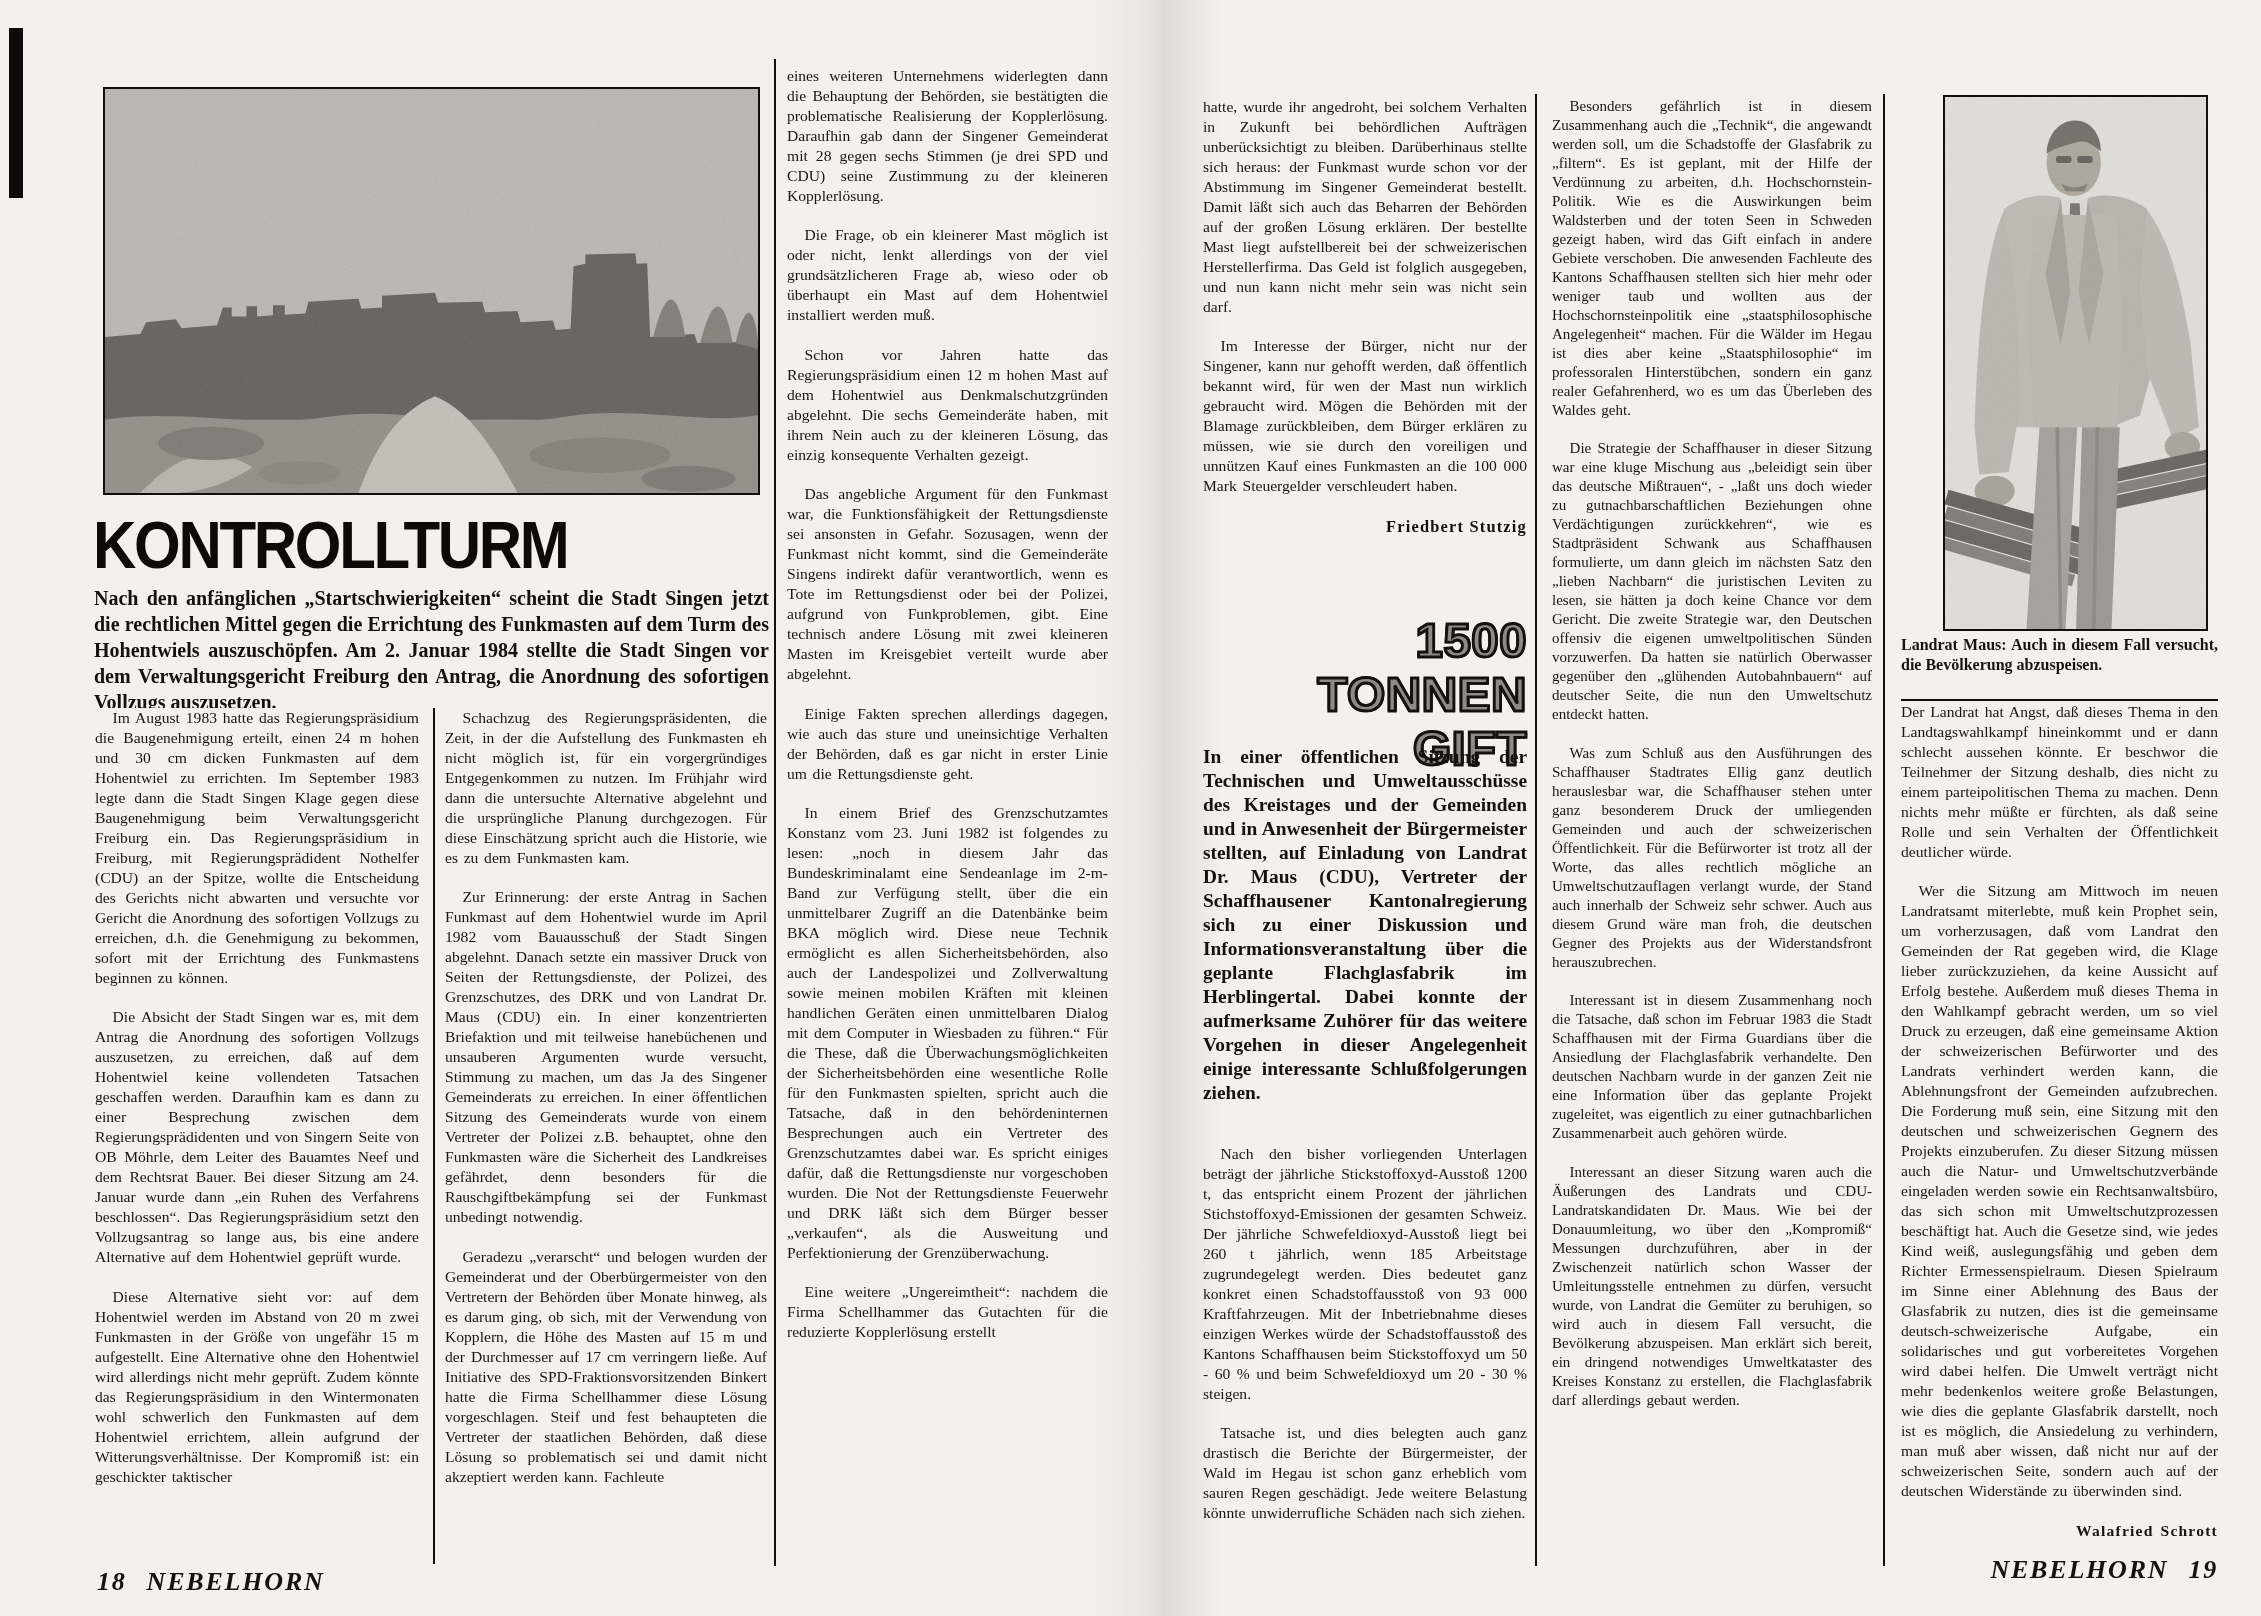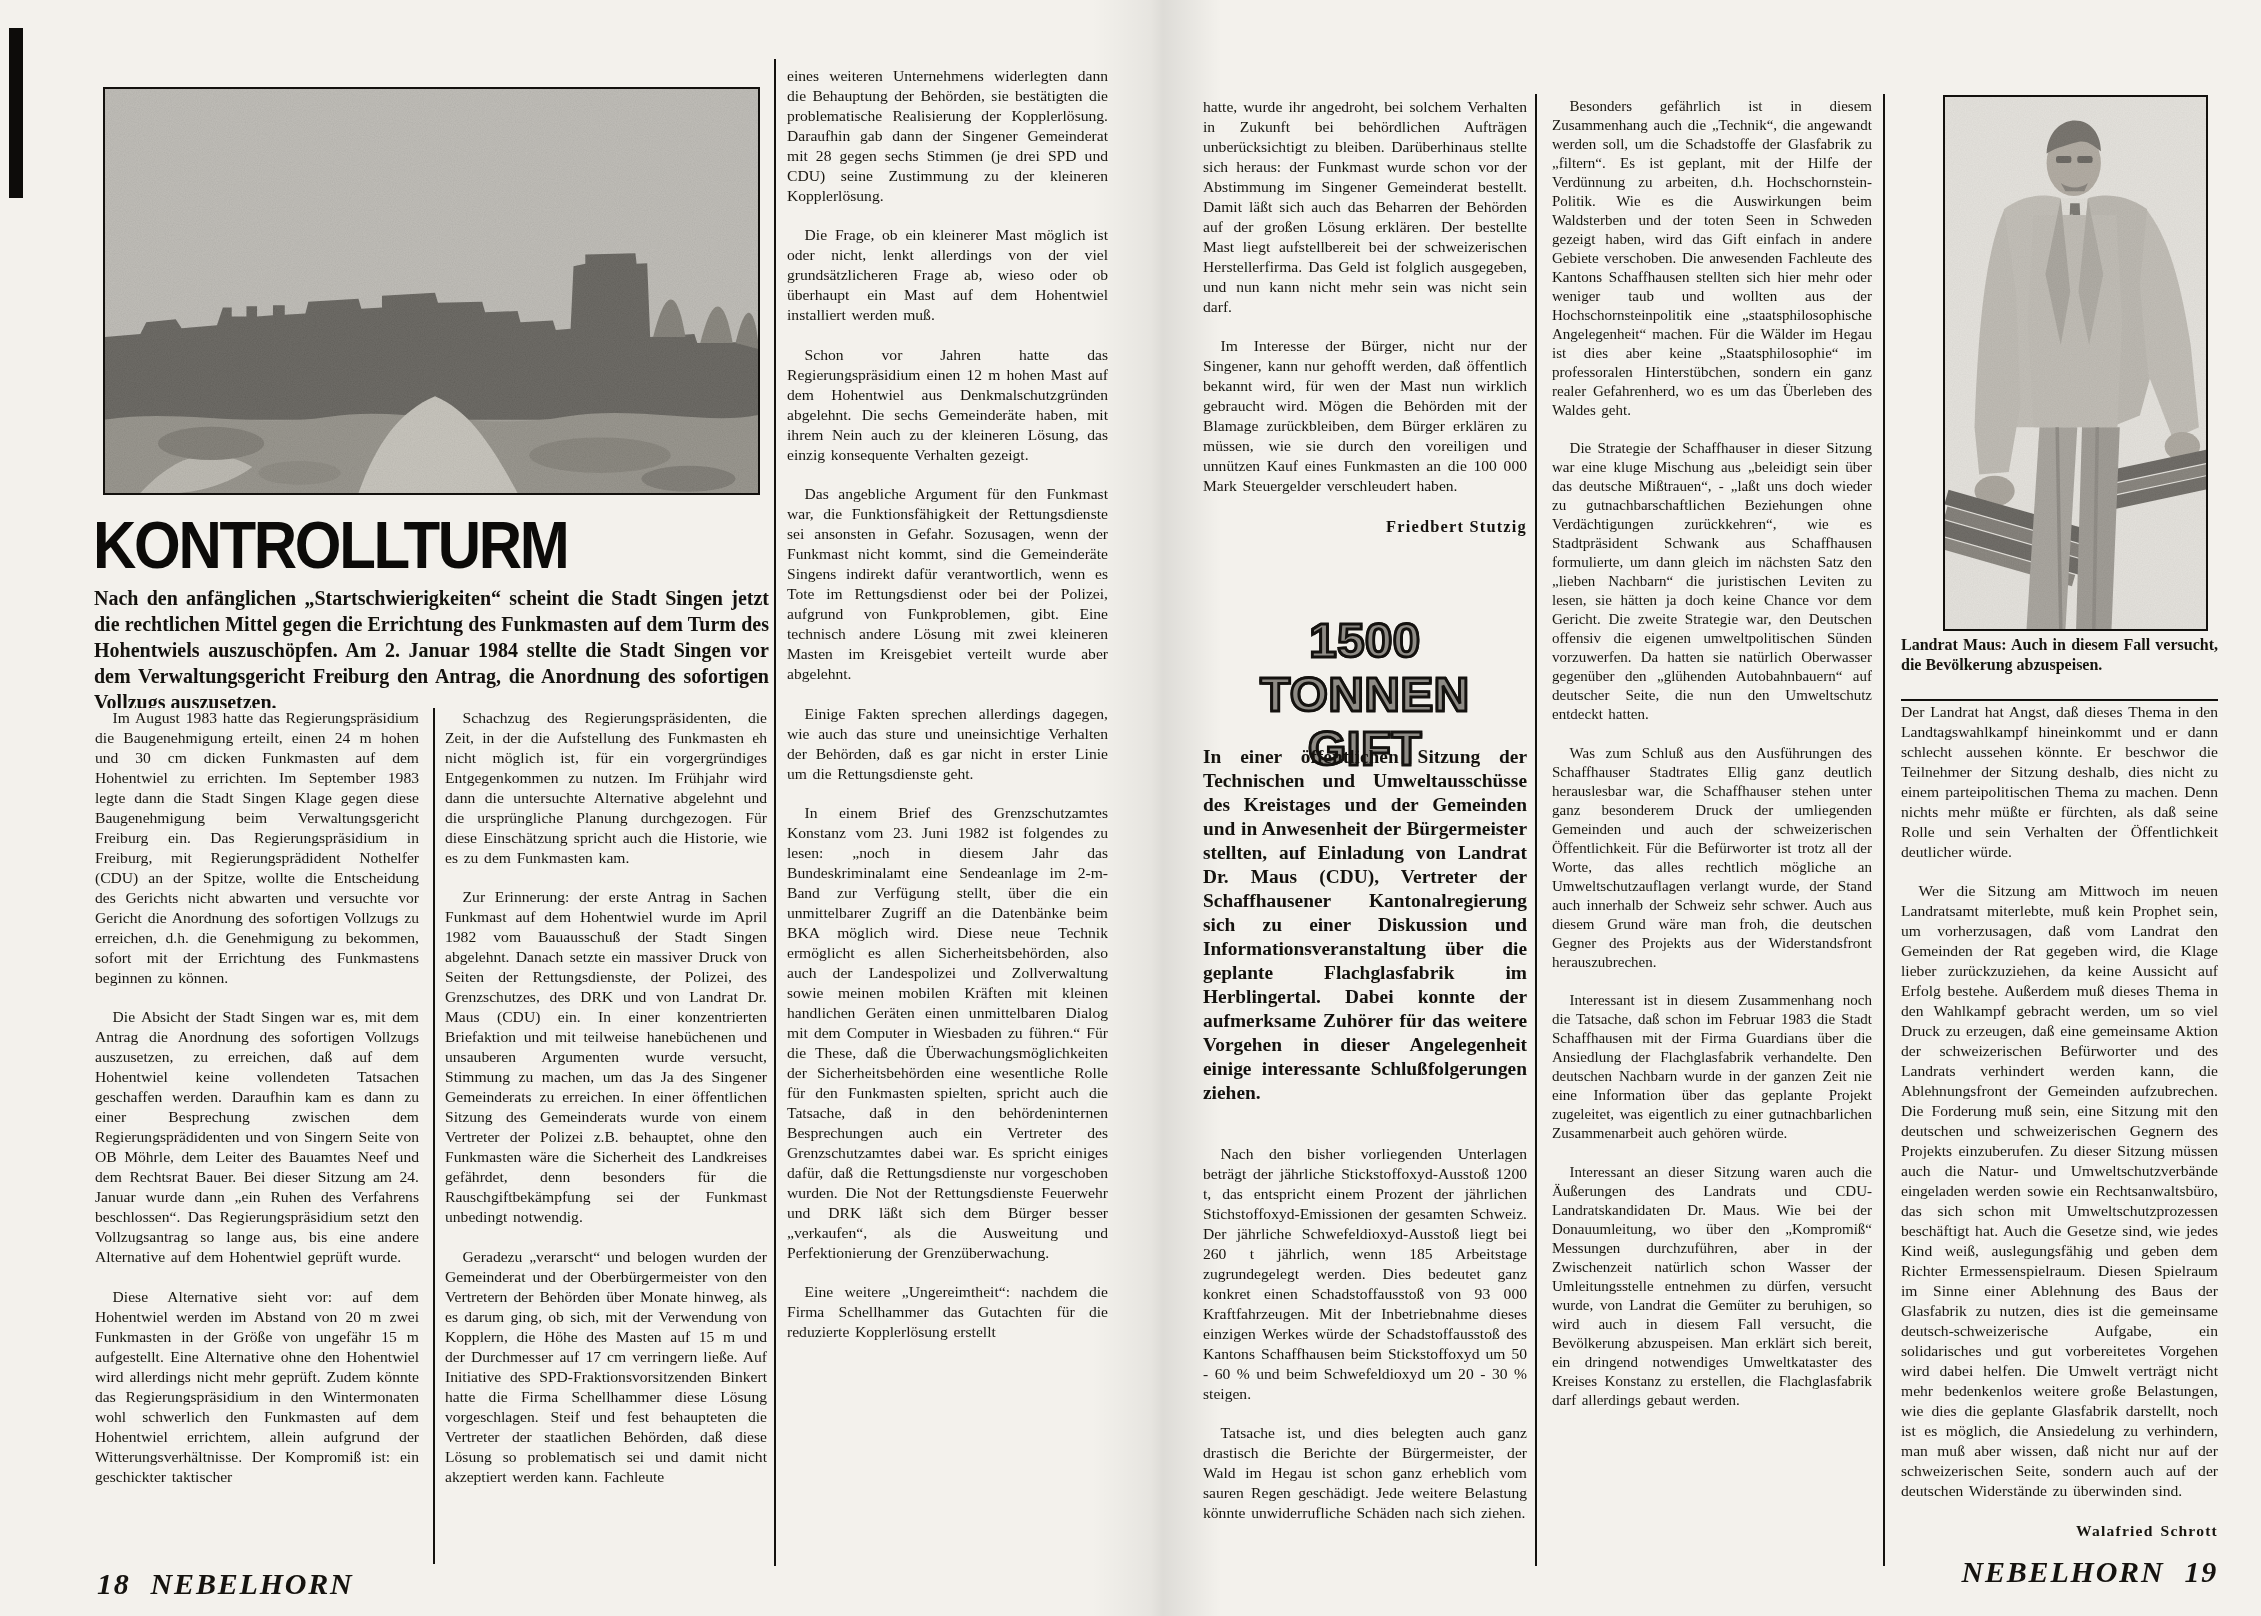--- a/index.html
+++ b/index.html
@@ -26,21 +26,21 @@
   
   .headline1{
     position:absolute;left:93px;top:512px;width:705px;margin:0;
     font-family:"Liberation Sans","DejaVu Sans",sans-serif;
     font-weight:900;font-size:60px;line-height:1;letter-spacing:-2.3px;
     color:#0c0b09;transform:scaleY(1.12);transform-origin:left top;
   }
   .headline2{
     position:absolute;left:1203px;top:614px;width:324px;margin:0;
     font-family:"Liberation Sans","DejaVu Sans",sans-serif;
-    font-weight:900;font-size:49px;line-height:1.1;text-align:center;
+    font-weight:900;font-size:49px;line-height:1.1;text-align:right;
     color:#8e8b85;
     -webkit-text-stroke:2.9px #14120f;
     text-shadow:1.2px 1.2px 0 #14120f,-1.2px -1.2px 0 #14120f,1.2px -1.2px 0 #14120f,-1.2px 1.2px 0 #14120f;
     letter-spacing:0.6px;
   }
   .headline2 .hl-line{display:block;}
 
   
   .lead{
     position:absolute;text-align:justify;font-weight:bold;
@@ -86,21 +86,21 @@
   
   .vrule{position:absolute;width:2.3px;background:#14120f;}
   #rule-l12{left:433px;top:708px;height:856px;}
   #rule-l23{left:774px;top:59px;height:1507px;}
   #rule-r12{left:1535px;top:94px;height:1472px;}
   #rule-r23{left:1883px;top:94px;height:1472px;}
 
   
   .footer{
     position:absolute;font-style:italic;font-weight:bold;
-    font-size:30px;letter-spacing:1.8px;color:#15130f;
+    font-size:26px;letter-spacing:1.8px;color:#15130f;
   }
   #footer-left{left:97px;top:1567px;}
   #footer-right{left:1901px;top:1555px;width:317px;text-align:right;}
   .footer .pn{font-style:italic;}
   .footer .sp{display:inline-block;width:20px;}
 </style>
 </head>
 <body>
 
 <div id="spread">

